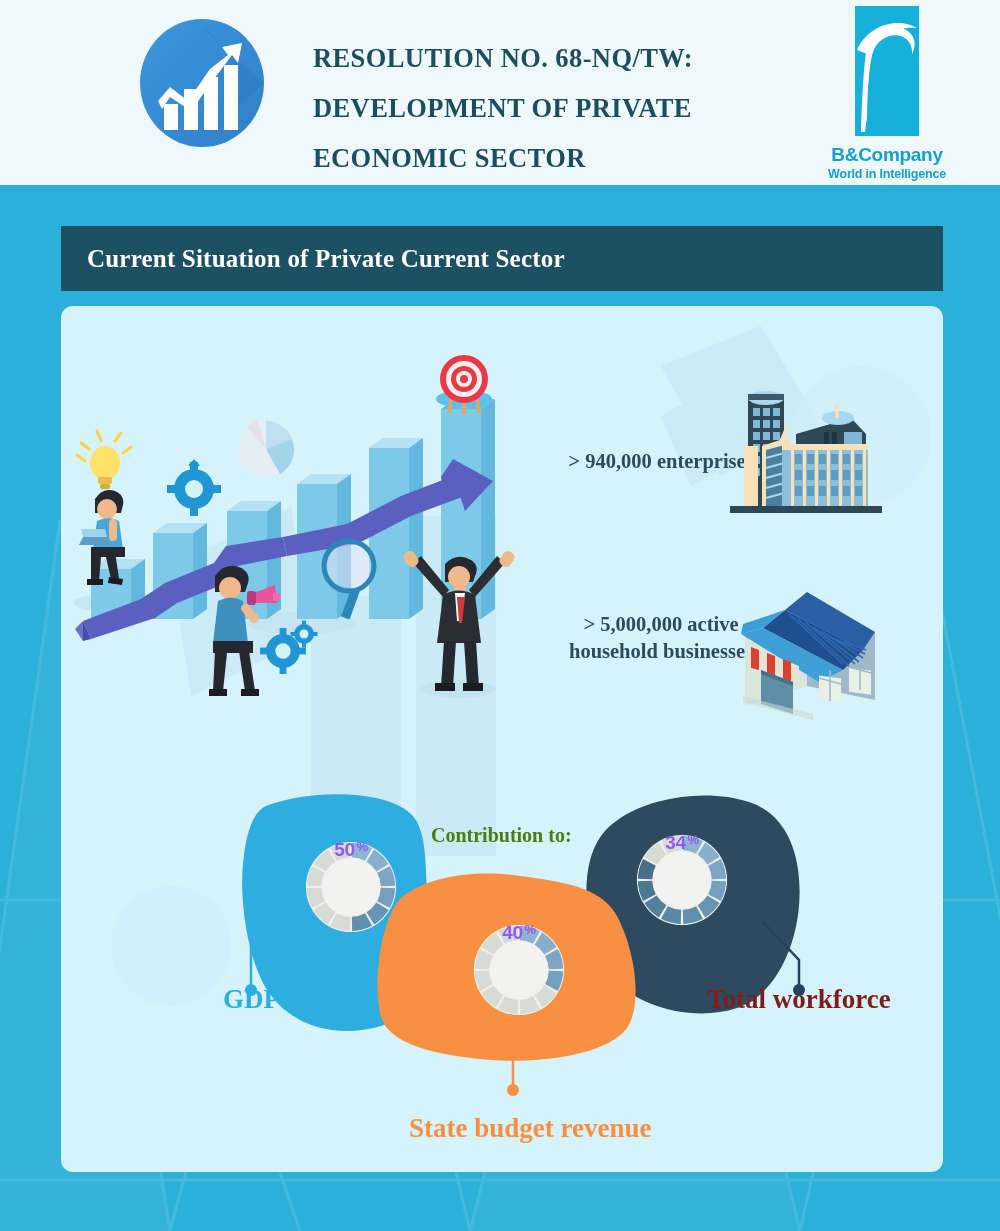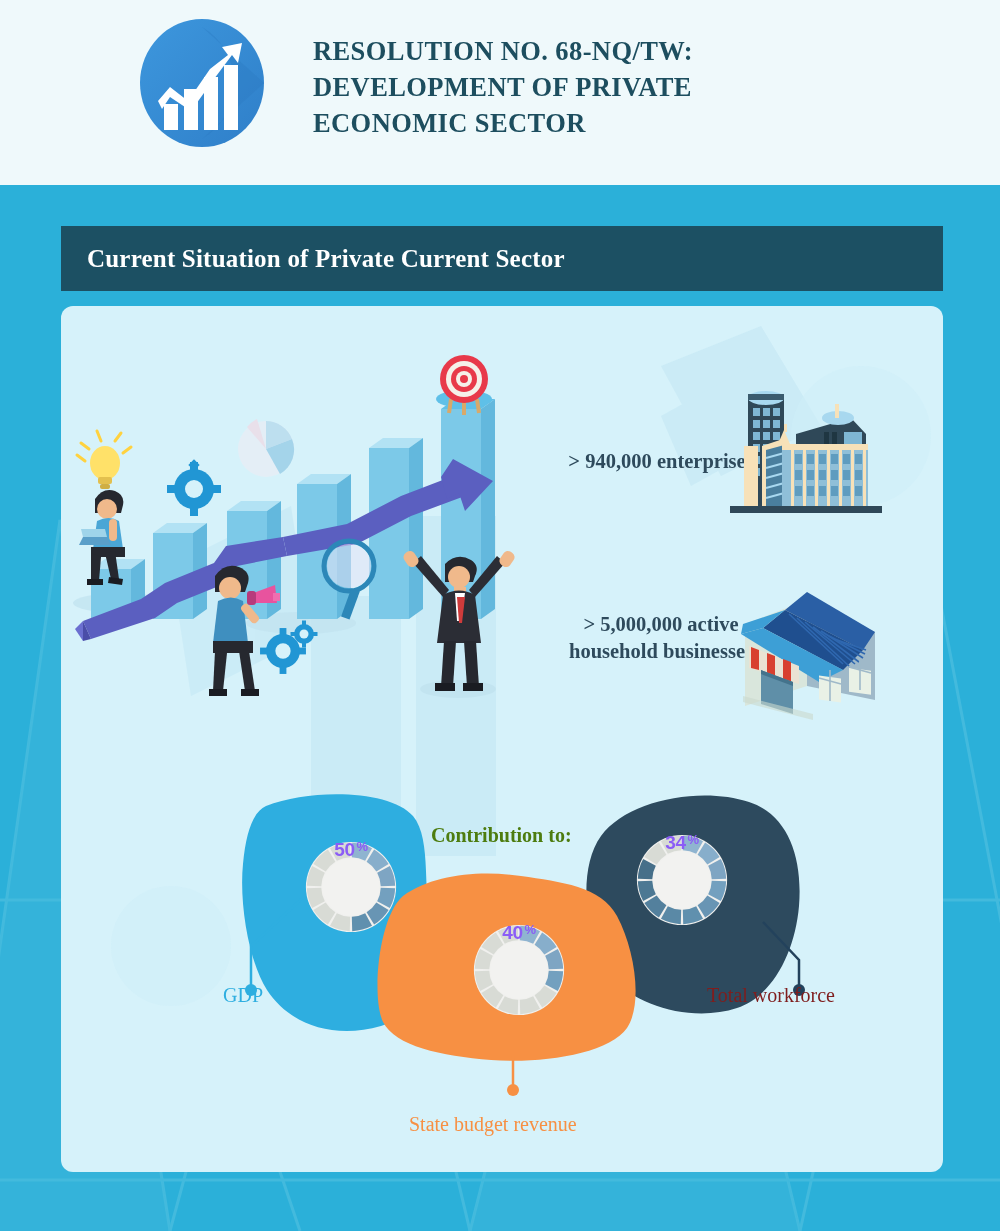--- a/index.html
+++ b/index.html
@@ -27,21 +27,21 @@
   #header-logo-icon {
     position: absolute; left: 136px; top: 17px;
     width: 132px; height: 132px;
   }
   #header-title {
     position: absolute; left: 313px; top: 33px;
     width: 480px;
     font-family: "Liberation Serif", serif;
     font-weight: bold;
     font-size: 26.5px;
-    line-height: 36px;
+    line-height: 50px;
     letter-spacing: 0.4px;
     color: #1d4e5f;
     text-transform: uppercase;
   }
   #brand-block {
     position: absolute; right: 18px; top: 4px;
     width: 190px; text-align: center;
   }
   #brand-mark { width: 100px; height: 140px; margin: 0 auto; display:block; }
   #brand-name {
@@ -114,21 +114,21 @@
     display: flex; align-items: flex-start; justify-content: center;
     font-family: "Liberation Sans", sans-serif;
     font-weight: bold; font-size: 19px; color: #8b5cf6;
     letter-spacing: -0.4px;
   }
   .donut-center-text .pct { font-size: 13px; font-weight: bold; margin-left: 2px; }
 
   .blob-label {
     position: absolute;
     font-family: "Liberation Serif", serif;
-    font-weight: normal; font-size: 20px; white-space: nowrap;
+    font-weight: bold; font-size: 27px; white-space: nowrap;
   }
   #label-gdp       { left: 162px; top: 678px; color: #2eaee0; }
   #label-budget    { left: 348px; top: 778px; color: #f79043; margin-top: 29px; }
   #label-workforce { left: 646px; top: 678px; color: #7f1d1d; }
 </style>
 </head>
 <body>
 
 <svg id="bg-pattern" viewBox="0 0 1000 1231" preserveAspectRatio="none">
   <rect x="0" y="0" width="1000" height="1231" fill="#2bb0d9"></rect>
@@ -164,20 +164,31 @@
       <rect x="28" y="87" width="14" height="26"></rect>
       <rect x="48" y="72" width="14" height="41"></rect>
       <rect x="68" y="60" width="14" height="53"></rect>
       <rect x="88" y="48" width="14" height="65"></rect>
     </g>
     <path d="M22 84 L34 70 L52 84 L74 52 L92 38 L86 30 L106 26 L102 46 L96 38 L78 62 L55 94 L34 80 L26 92 Z" fill="#ffffff"></path>
   </svg>
 
   <div id="header-title">RESOLUTION NO. 68-NQ/TW: DEVELOPMENT OF PRIVATE ECONOMIC SECTOR</div>
 
+  <div id="brand-block">
+    <svg id="brand-mark" viewBox="0 0 100 140">
+      <rect x="18" y="2" width="64" height="130" fill="#15b0db"></rect>
+      <path d="M24 128 C24 128 26 58 30 44 C36 22 62 16 74 30 C84 42 72 60 54 76 C40 88 30 104 28 128 Z" fill="#ffffff"></path>
+      <path d="M30 126 C32 106 42 92 56 80 C72 66 80 50 72 38 C64 26 42 30 36 48 C32 60 30 92 30 126 Z" fill="#15b0db"></path>
+      <path d="M20 46 C30 22 60 12 80 24 C62 22 38 30 30 50 Z" fill="#ffffff"></path>
+      <path d="M82 100 L82 132 L44 132 C56 118 70 108 82 100 Z" fill="#15b0db"></path>
+    </svg>
+    <div id="brand-name">B&amp;Company</div>
+    <div id="brand-tag">World in Intelligence</div>
+  </div>
 </div>
 
 <div id="section-bar">
   <div id="section-title">Current Situation of Private Current Sector</div>
 </div>
 
 <div id="content-panel">
 
   <svg class="wm" style="left:0;top:0;width:882px;height:866px" viewBox="0 0 882 866">
     <g fill="#c7e9f5" opacity="0.75">

